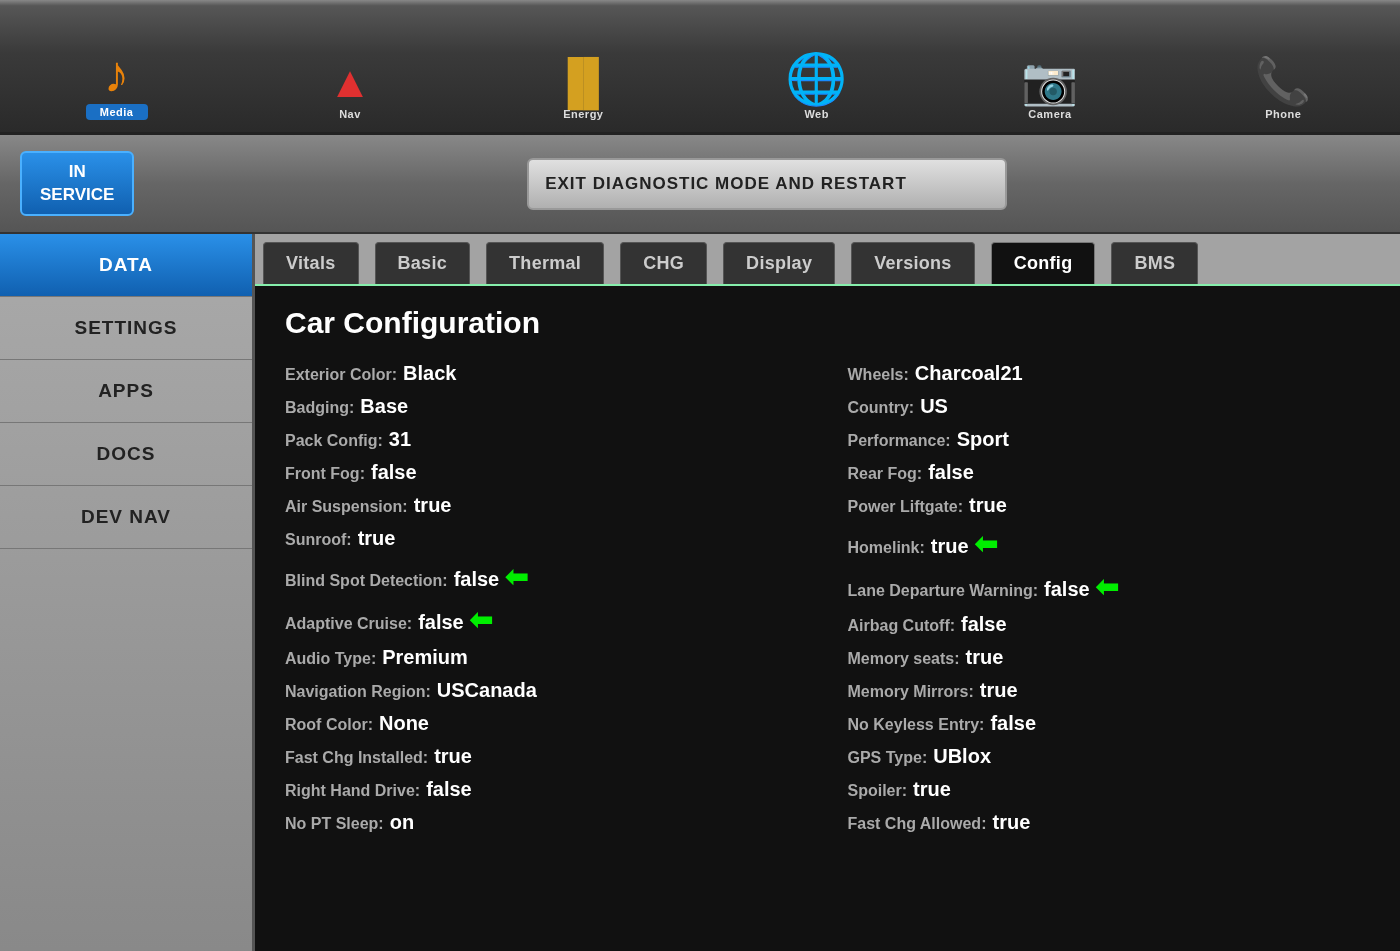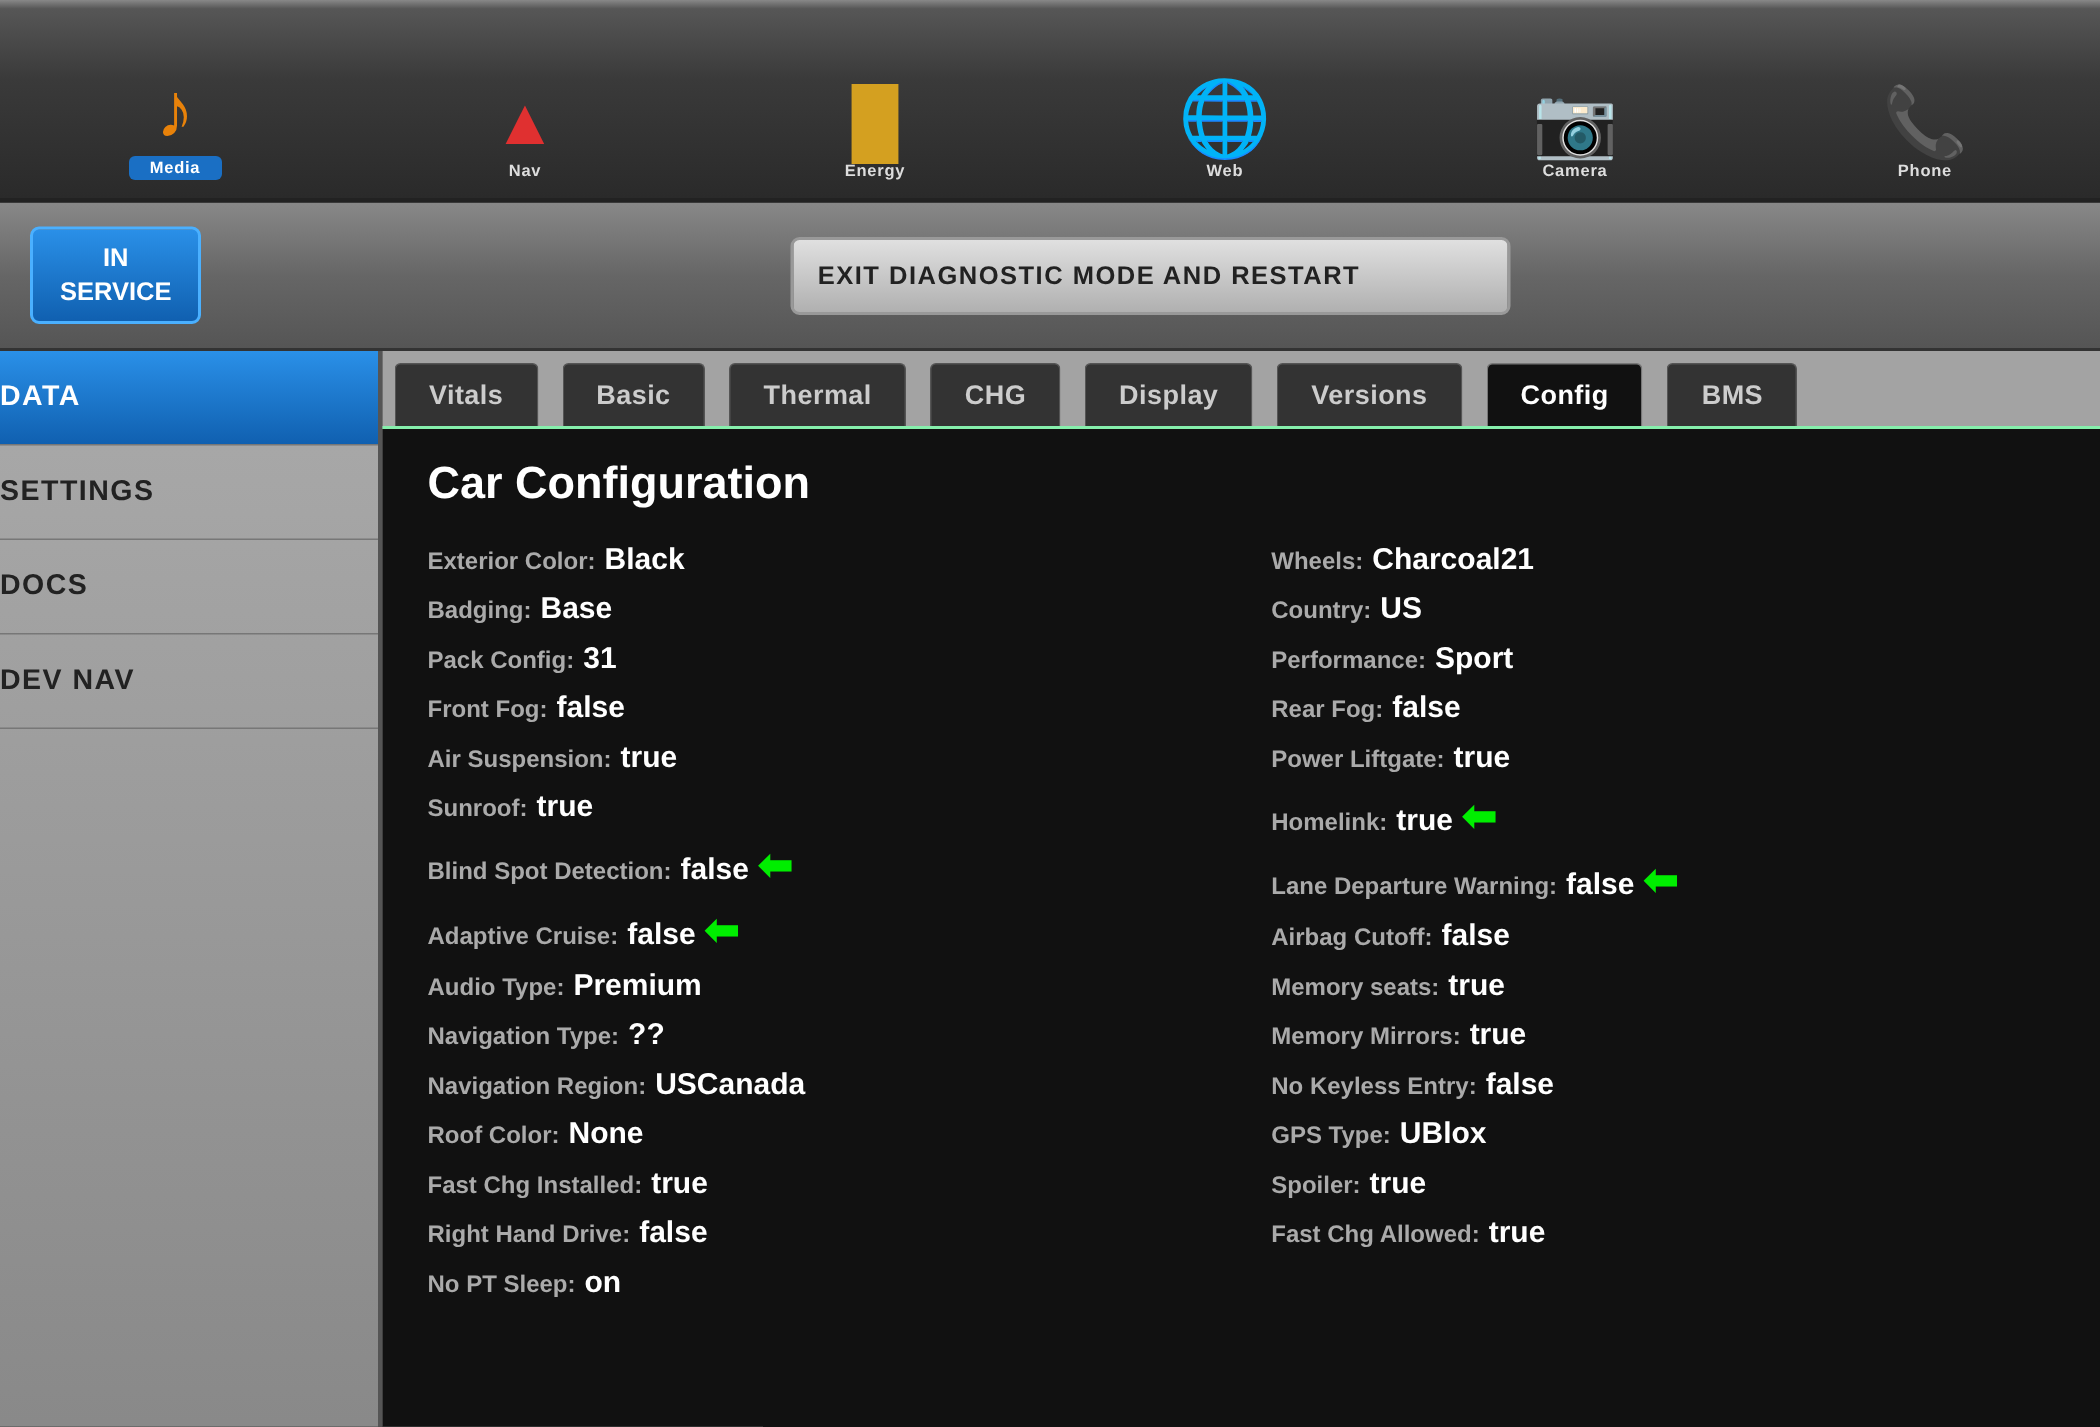--- a/index.html
+++ b/index.html
@@ -110,21 +110,21 @@
     .sidebar {
       width: 255px;
       background: linear-gradient(180deg, #aaa 0%, #888 100%);
       display: flex;
       flex-direction: column;
       border-right: 3px solid #555;
       padding-top: 0;
     }
     .sidebar-item {
       padding: 20px 0;
-      text-align: left;
+      text-align: center;
       font-size: 19px;
       font-weight: bold;
       color: #222;
       letter-spacing: 1px;
       cursor: pointer;
       border-bottom: 1px solid #777;
     }
     .sidebar-item.data-active {
       background: linear-gradient(180deg, #2a90e8 0%, #1060b0 100%);
       color: white;
@@ -257,20 +257,21 @@
     <span>SERVICE</span>
   </div>
   <div class="exit-btn">EXIT DIAGNOSTIC MODE AND RESTART</div>
 </div>
 
 <div class="main-content">
 
   <div class="sidebar">
     <div class="sidebar-item data-active">DATA</div>
     <div class="sidebar-item">SETTINGS</div>
+    <div class="sidebar-item">APPS</div>
     <div class="sidebar-item">DOCS</div>
     <div class="sidebar-item">DEV NAV</div>
   </div>
 
   <div class="right-panel">
 
     <div class="tabs">
       <div class="tab">Vitals</div>
       <div class="tab">Basic</div>
       <div class="tab">Thermal</div>
@@ -320,24 +321,20 @@
           <div class="config-row">
             <span class="config-label">Adaptive Cruise:</span>
             <span class="config-value">false</span>
             <span class="green-arrow">⬅</span>
           </div>
           <div class="config-row">
             <span class="config-label">Audio Type:</span>
             <span class="config-value">Premium</span>
           </div>
           <div class="config-row">
-            <span class="config-label">Navigation Type:</span>
-            <span class="config-value">??</span>
-          </div>
-          <div class="config-row">
             <span class="config-label">Navigation Region:</span>
             <span class="config-value">USCanada</span>
           </div>
           <div class="config-row">
             <span class="config-label">Roof Color:</span>
             <span class="config-value">None</span>
           </div>
           <div class="config-row">
             <span class="config-label">Fast Chg Installed:</span>
             <span class="config-value">true</span>

